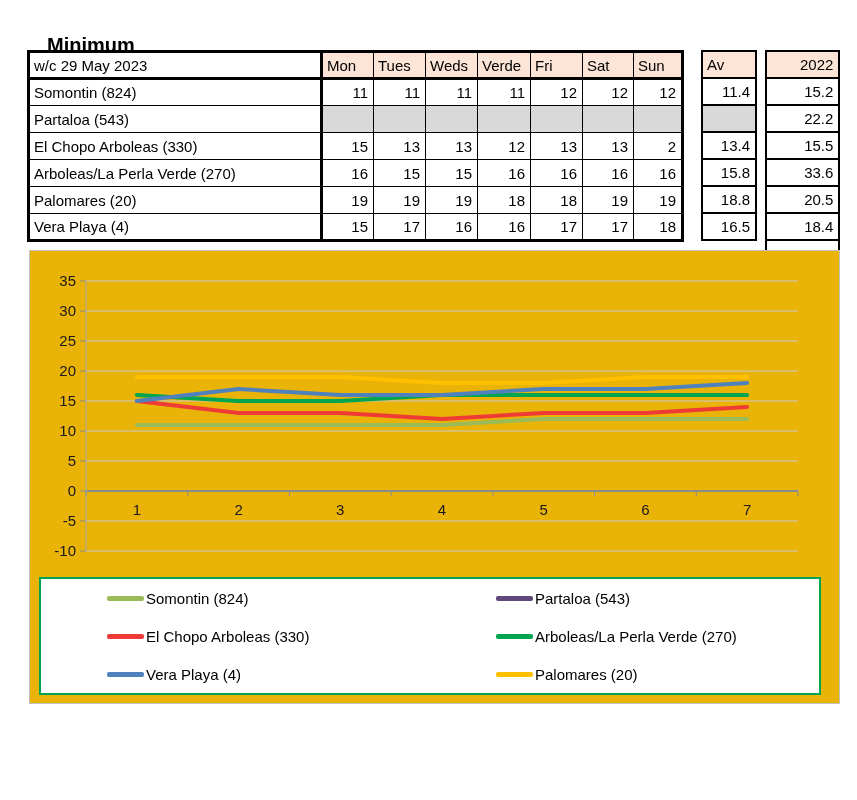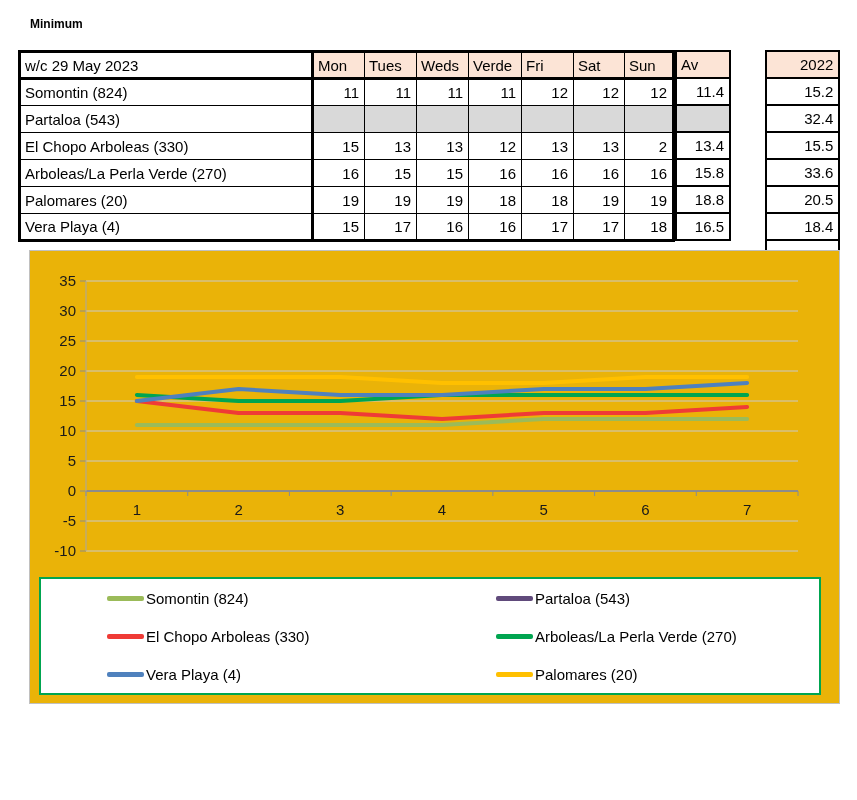--- a/index.html
+++ b/index.html
@@ -2,26 +2,26 @@
 <html><head>
 <meta charset="utf-8">
 <style>
   html,body{margin:0;padding:0;}
   body{
     width:857px;height:800px;position:relative;background:#ffffff;
     font-family:"Liberation Sans","DejaVu Sans",sans-serif;color:#000;
     overflow:hidden;
   }
   .page-title{
-    position:absolute;left:30px;top:17px;font-size:12px;font-weight:bold;margin:0;
+    position:absolute;left:30px;top:17px;font-size:20px;font-weight:bold;margin:17px;
   }
   
   table{border-collapse:collapse;table-layout:fixed;}
   .tbl{position:absolute;top:50px;}
-  .main-table{left:18px;border:3px solid #000;padding-left:16px;}
+  .main-table{left:27px;border:3px solid #000;padding-left:16px;}
   .main-table td,.main-table th{
     border:1.5px solid #000;height:27px;font-size:15px;font-weight:normal;
     padding:0 5px 0 4px;overflow:hidden;white-space:nowrap;box-sizing:border-box;
   }
   .main-table thead th{border-bottom:3px solid #000;text-align:left;}
   .main-table th.day{background:#FCE4D6;}
   .main-table td.label-cell,.main-table th.label-cell{border-right:3px solid #000;text-align:left;}
   .main-table td.num{text-align:right;}
   .main-table td.blank{background:#D9D9D9;}
   .side-table{border:2.5px solid #000;}
@@ -134,21 +134,21 @@
         <td class="num">17</td>
         <td class="num">16</td>
         <td class="num">16</td>
         <td class="num">17</td>
         <td class="num">17</td>
         <td class="num">18</td>
       </tr>
     </tbody>
 </table>
 
-<table class="tbl side-table" style="left:675px;">
+<table class="tbl side-table" style="left:701px;">
   <colgroup>
       <col style="width:54px">
     </colgroup>
   <thead>
     <tr>
       <th>Av</th>
     </tr>
   </thead>
   <tbody id="av-tbody">
       <tr>
@@ -179,21 +179,21 @@
   <thead>
     <tr>
       <th class="right">2022</th>
     </tr>
   </thead>
   <tbody id="year-tbody">
       <tr>
         <td>15.2</td>
       </tr>
       <tr>
-        <td>32.4</td>
+        <td>22.2</td>
       </tr>
       <tr>
         <td>15.5</td>
       </tr>
       <tr>
         <td>33.6</td>
       </tr>
       <tr>
         <td>20.5</td>
       </tr>

